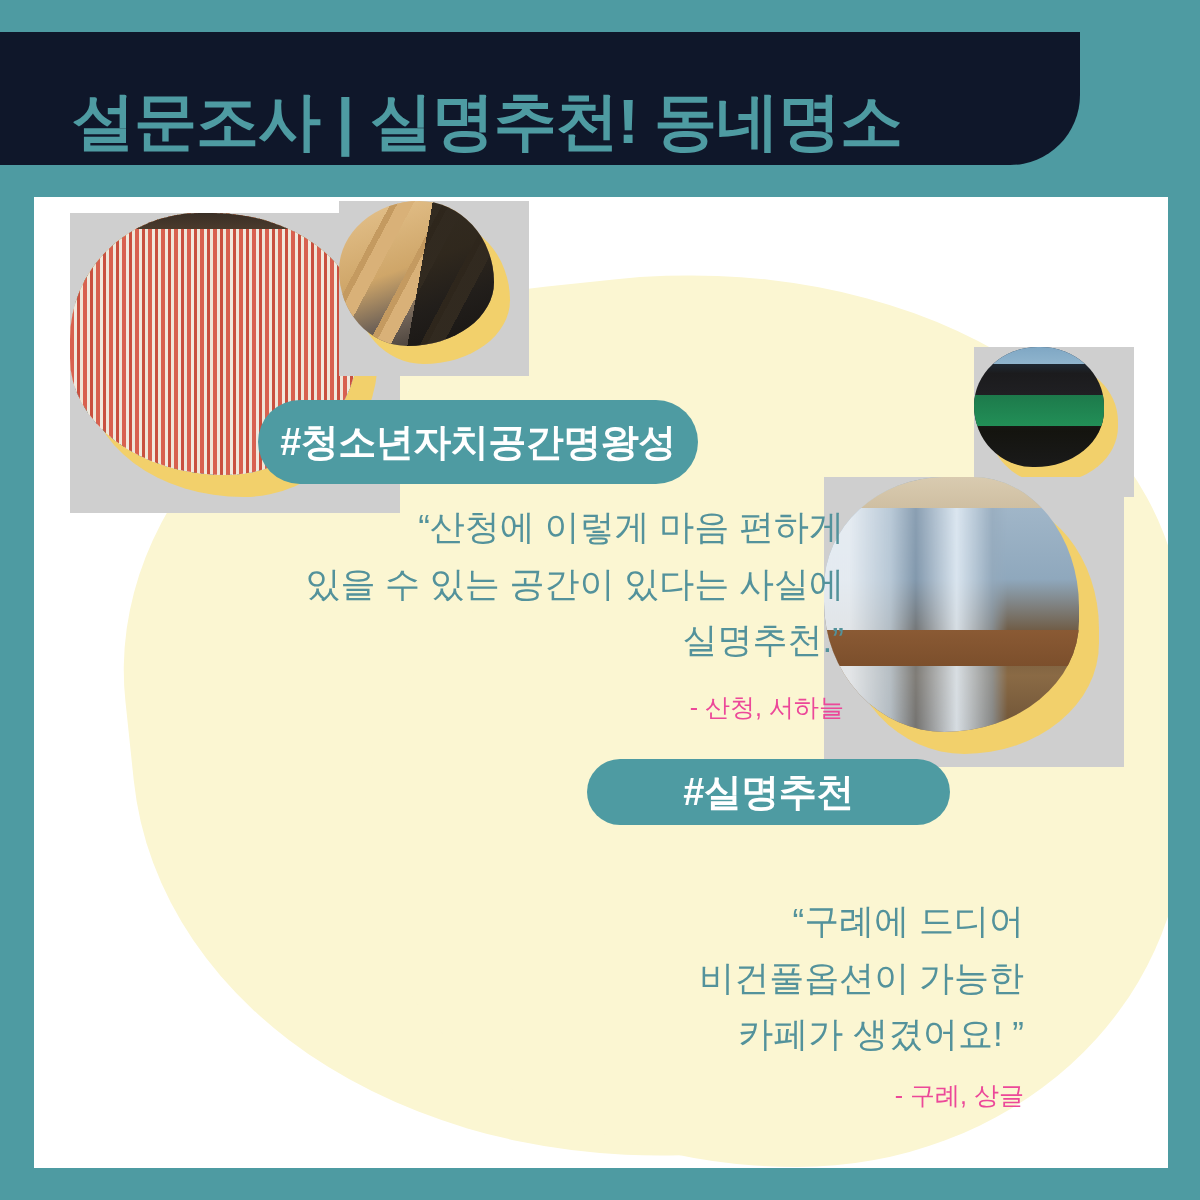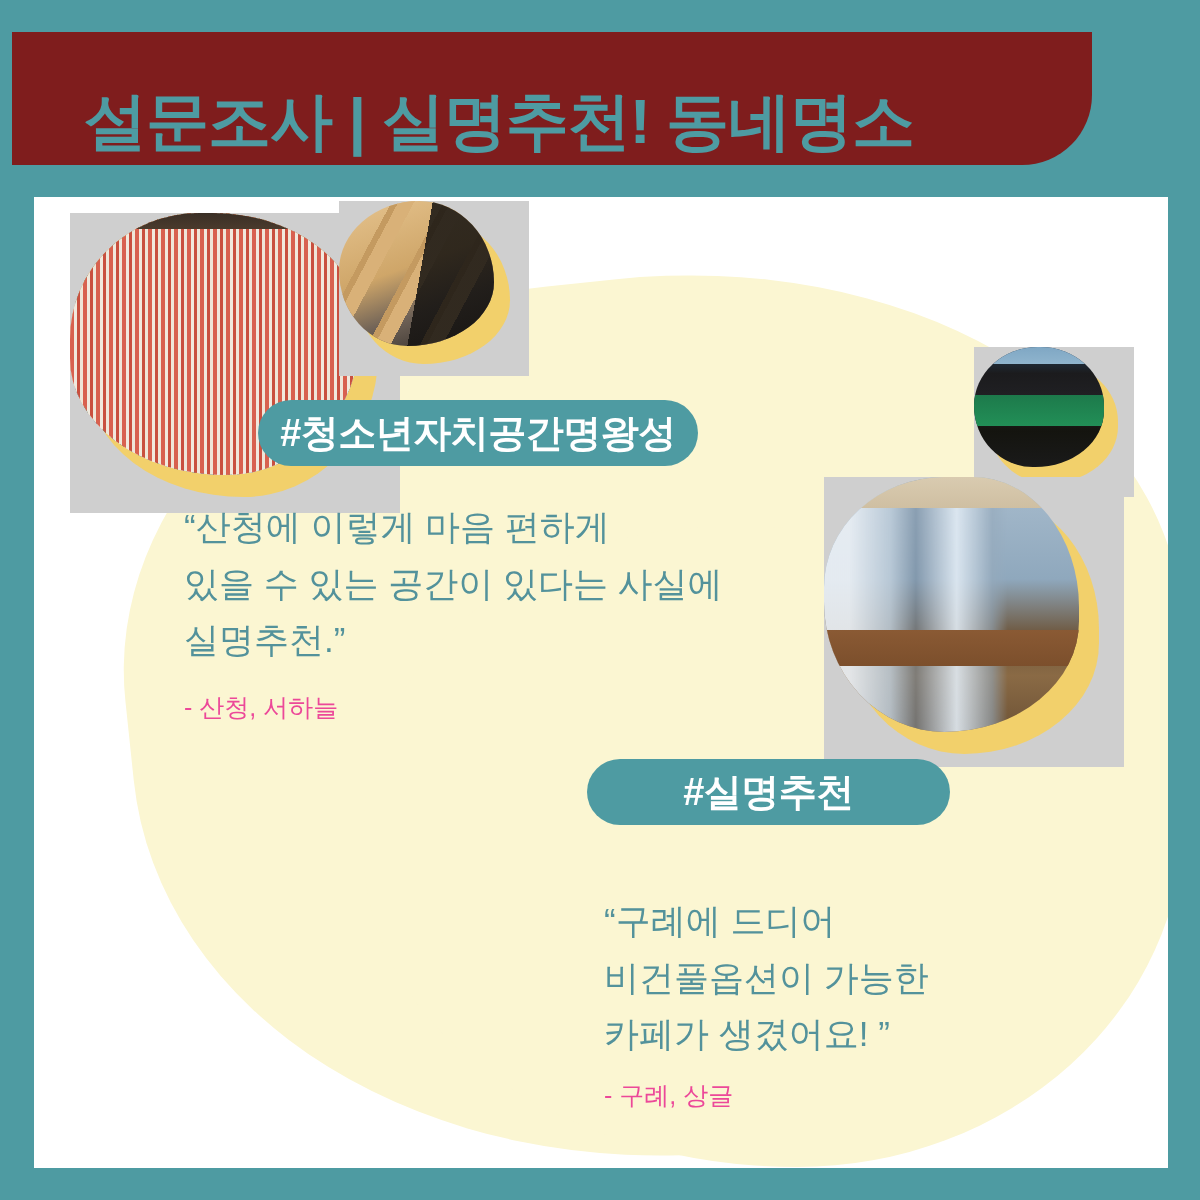--- a/index.html
+++ b/index.html
@@ -12,25 +12,25 @@
     width: 1200px;
     height: 1200px;
     background: #4E9BA2;
     overflow: hidden;
     font-family: "Liberation Sans", "DejaVu Sans", sans-serif;
   }
 
   
   .header-band {
     position: absolute;
-    left: 12px;
+    left: 0;
     top: 32px;
     width: 1080px;
     height: 133px;
-    background: #7f1d1d;
+    background: #0f172a;
     border-bottom-right-radius: 70px;
   }
   .header-title {
     position: absolute;
     left: 72px;
     top: 58px;
     font-size: 63px;
     font-weight: bold;
     color: #4E9BA2;
     letter-spacing: -1px;
@@ -150,30 +150,30 @@
     border-radius: 60px;
     font-size: 38px;
     font-weight: bold;
     display: flex;
     align-items: center;
     justify-content: center;
     letter-spacing: -0.5px;
     white-space: nowrap;
   }
   .badge-1 {
-    left: 224px; top: 203px; width: 440px; height: 66px;
+    left: 224px; top: 203px; width: 440px; height: 84px;
   }
   .badge-2 {
     left: 553px; top: 562px; width: 363px; height: 66px;
   }
 
   
   .quote-block {
     position: absolute;
-    text-align: left;
+    text-align: right;
   }
   .quote-text {
     color: #53929B;
     font-size: 35px;
     line-height: 1.62;
     white-space: nowrap;
   }
   .quote-attr {
     color: #ec4899;
     font-size: 25px;

